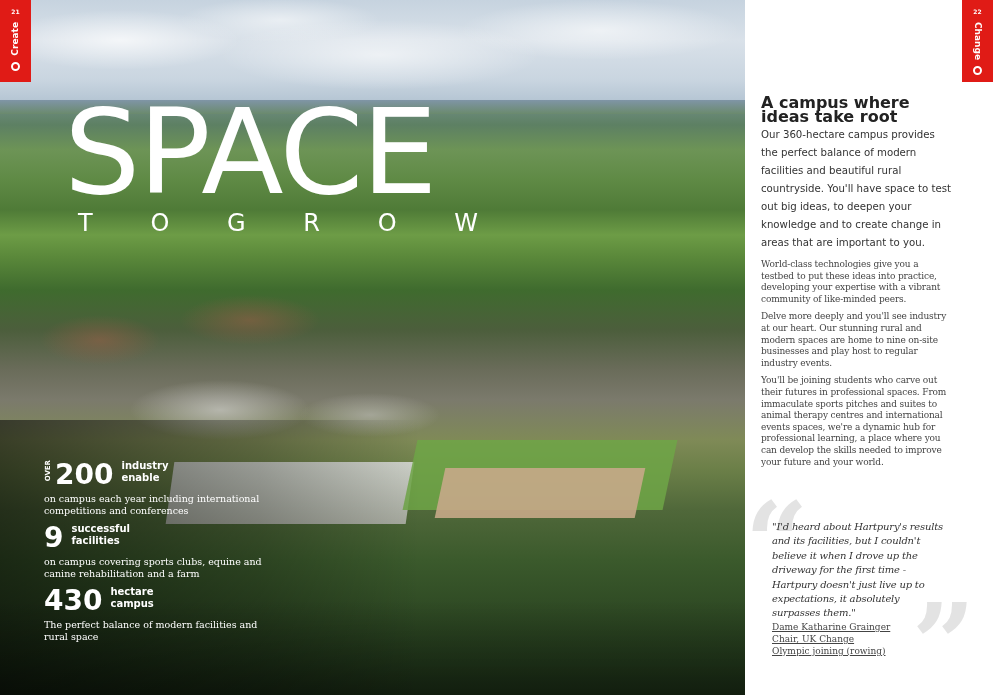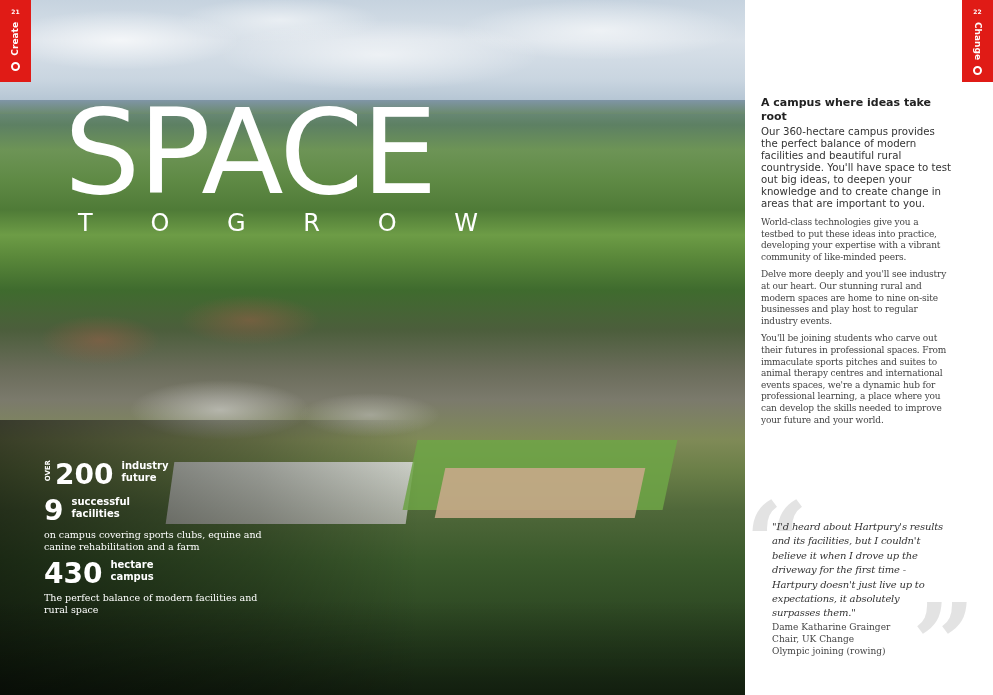--- a/index.html
+++ b/index.html
@@ -63,31 +63,31 @@
   .stats { position:absolute; left:44px; top:460px; z-index:4; color:#fff; width:240px; }
   .stat { margin-bottom:6px; }
   .stat .row { display:flex; align-items:flex-start; }
   .stat .over { font-family:"DejaVu Sans", sans-serif; font-size:7px; font-weight:bold; writing-mode:vertical-rl; transform:rotate(180deg); margin-right:3px; line-height:8px; }
   .stat .value { font-family:"DejaVu Sans", sans-serif; font-weight:bold; font-size:28px; line-height:30px; }
   .stat .label { font-family:"DejaVu Sans", sans-serif; font-weight:bold; font-size:10px; line-height:12px; margin-left:8px; }
   .stat .desc { font-family:"DejaVu Serif", serif; font-size:9.5px; line-height:12px; margin-top:3px; }
 
   
   .article { position:absolute; left:761px; top:96px; width:192px; color:#333; }
-  .article h2 { font-family:"DejaVu Sans", sans-serif; font-size:11px; font-weight:bold; color:#222; line-height:14px; margin-bottom:2px; }
-  .article .lead { font-family:"DejaVu Sans", sans-serif; font-size:10.2px; line-height:12px; color:#333; margin-bottom:7px; }
+  .article h2 { font-family:"DejaVu Sans", sans-serif; font-size:16px; font-weight:bold; color:#222; line-height:14px; margin-bottom:2px; }
+  .article .lead { font-family:"DejaVu Sans", sans-serif; font-size:10.2px; line-height:18px; color:#333; margin-bottom:7px; }
   .article p { font-family:"DejaVu Serif", serif; font-size:9px; line-height:11.6px; color:#444; margin-bottom:6px; letter-spacing:-0.15px; }
 
   .quote-open { position:absolute; left:745px; top:488px; font-family:"DejaVu Serif", serif; font-weight:bold;
     font-size:110px; line-height:110px; color:#e3e3e3; z-index:0; }
   .quote-close { position:absolute; left:912px; top:590px; font-family:"DejaVu Serif", serif; font-weight:bold;
     font-size:110px; line-height:110px; color:#e3e3e3; z-index:0; }
   .quote { position:absolute; left:772px; top:520px; width:175px; z-index:1; color:#333; }
   .quote .text { font-family:"DejaVu Serif", serif; font-style:italic; font-size:10px; line-height:14.4px; letter-spacing:-0.2px; }
-  .quote .attr { font-family:"DejaVu Serif", serif; font-size:9px; line-height:12px; color:#444; }
+  .quote .attr { font-family:"DejaVu Serif", serif; font-size:9px; line-height:12px; color:#444;text-decoration:underline; }
 </style>
 </head>
 <body>
 
 <div class="photo">
   <div class="haze"></div>
   <div class="hills"></div>
   <div class="campus"></div>
   <div class="arena"></div>
   <div class="pitch"></div>
@@ -114,23 +114,24 @@
   </div>
 </div>
 
 <div class="stats">
   <div class="stat">
     <div class="row">
       <span class="over">OVER</span>
       <span class="value">200</span>
       <span class="label">
         <span>industry</span><br>
-        <span>future</span>
+        <span>enable</span>
       </span>
     </div>
+    <div class="desc">on campus each year including international competitions and conferences</div>
   </div>
   <div class="stat">
     <div class="row">
       <span class="value">9</span>
       <span class="label">
         <span>successful</span><br>
         <span>facilities</span>
       </span>
     </div>
     <div class="desc">on campus covering sports clubs, equine and canine rehabilitation and a farm</div>

